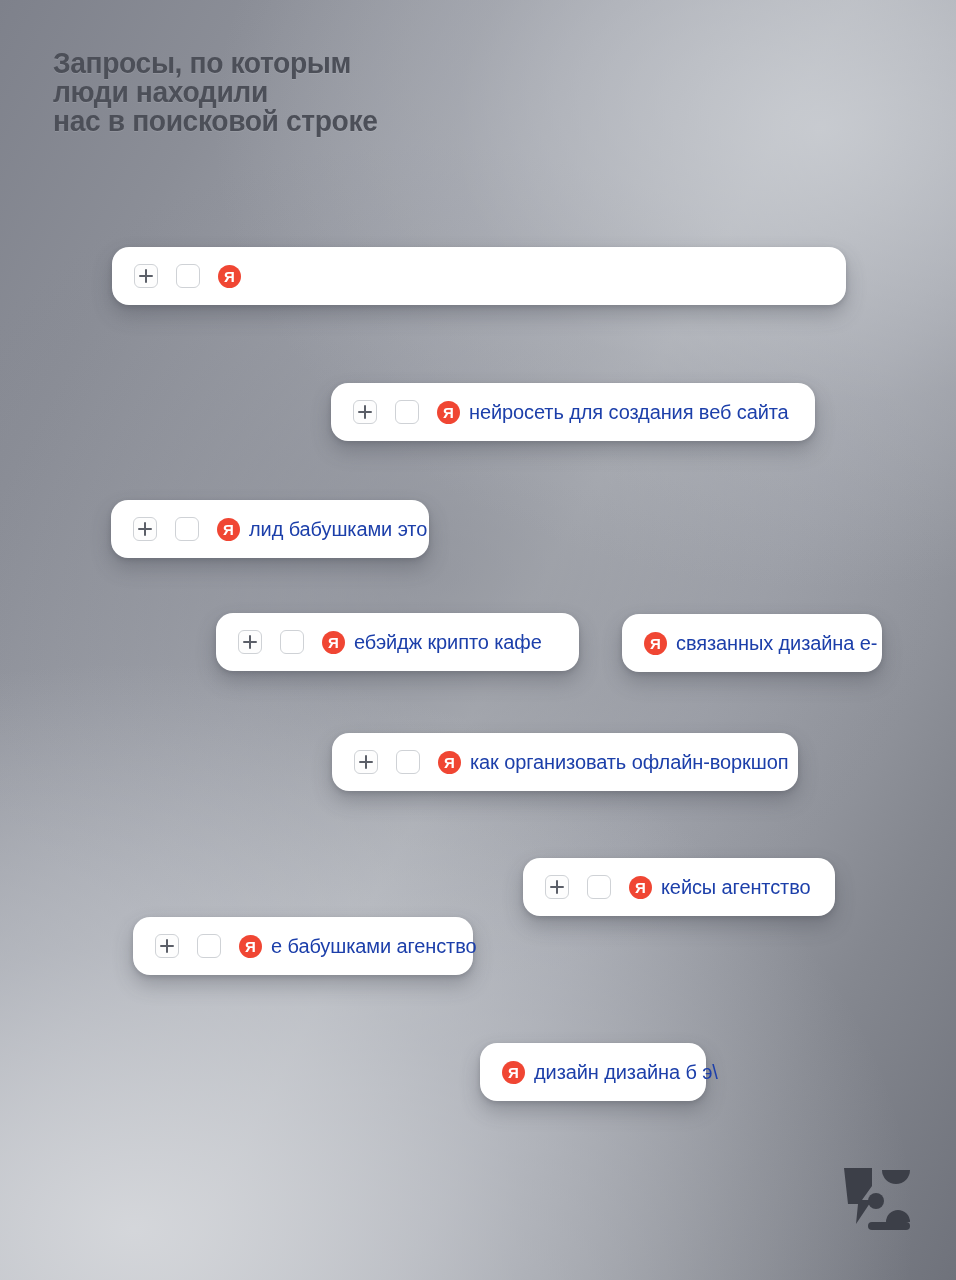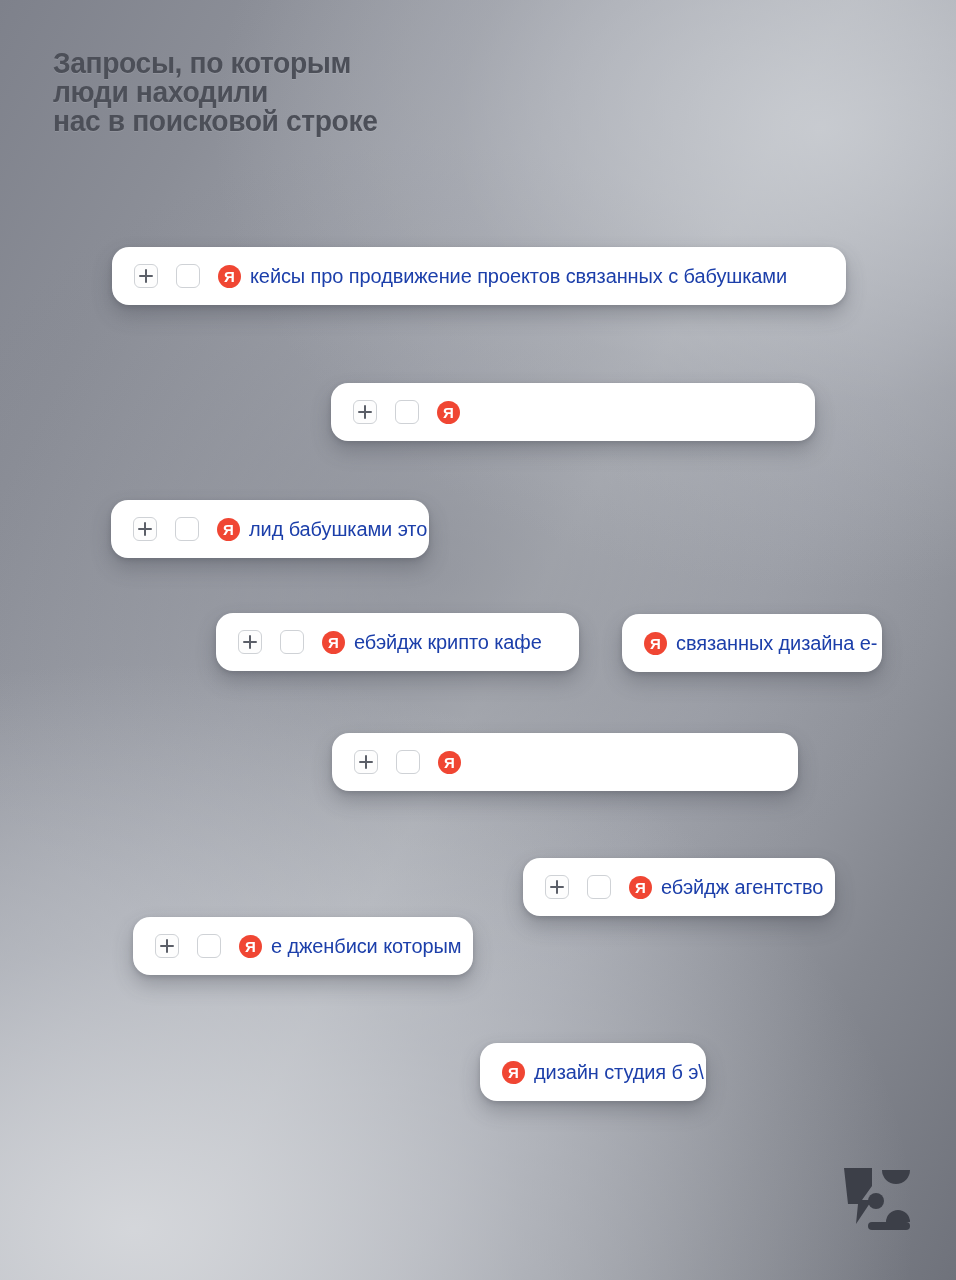--- a/index.html
+++ b/index.html
@@ -158,26 +158,26 @@
 
   <h1 class="headline">Запросы, по которым
 люди находили
 нас в поисковой строке</h1>
 
   <div id="chip-layer">
       <div class="chip" style="left: 112px; top: 247px; width: 734px;">
         <span class="plus-box"></span>
         <span class="check-box"></span>
         <span class="ya-logo">Я</span>
-        <span class="chip-text">кейсы про продвижение проектов связанных с бабушками</span>
       </div>
       <div class="chip" style="left: 331px; top: 383px; width: 484px;">
         <span class="plus-box"></span>
         <span class="check-box"></span>
         <span class="ya-logo">Я</span>
+        <span class="chip-text">нейросеть для создания веб сайта</span>
       </div>
       <div class="chip" style="left: 111px; top: 500px; width: 318px;">
         <span class="plus-box"></span>
         <span class="check-box"></span>
         <span class="ya-logo">Я</span>
         <span class="chip-text">лид бабушками это</span>
       </div>
       <div class="chip" style="left: 216px; top: 613px; width: 363px;">
         <span class="plus-box"></span>
         <span class="check-box"></span>
@@ -185,36 +185,37 @@
         <span class="chip-text">ебэйдж крипто кафе</span>
       </div>
       <div class="chip" style="left: 622px; top: 614px; width: 260px;">
         <span class="ya-logo">Я</span>
         <span class="chip-text">связанных дизайна е-</span>
       </div>
       <div class="chip" style="left: 332px; top: 733px; width: 466px;">
         <span class="plus-box"></span>
         <span class="check-box"></span>
         <span class="ya-logo">Я</span>
+        <span class="chip-text">как организовать офлайн-воркшоп</span>
       </div>
       <div class="chip" style="left: 523px; top: 858px; width: 312px;">
         <span class="plus-box"></span>
         <span class="check-box"></span>
         <span class="ya-logo">Я</span>
-        <span class="chip-text">ебэйдж агентство</span>
+        <span class="chip-text">кейсы агентство</span>
       </div>
       <div class="chip" style="left: 133px; top: 917px; width: 340px;">
         <span class="plus-box"></span>
         <span class="check-box"></span>
         <span class="ya-logo">Я</span>
-        <span class="chip-text">е дженбиси которым</span>
+        <span class="chip-text">е бабушками агенство</span>
       </div>
       <div class="chip" style="left: 480px; top: 1043px; width: 226px;">
         <span class="ya-logo">Я</span>
-        <span class="chip-text">дизайн студия б э\</span>
+        <span class="chip-text">дизайн дизайна б э\</span>
       </div>
     </div>
 
   <div class="logo-mark">
     <svg viewBox="0 0 70 72" xmlns="http://www.w3.org/2000/svg" aria-hidden="true">
       <g fill="#3c3f48">
         <path d="M2 2 H30 V20 L20 34 L30 34 L14 58 L16 38 L6 38 Z"></path>
         <path d="M40 2 H68 V2 A14 14 0 0 1 40 2 Z" transform="translate(0,2)"></path>
         <circle cx="34" cy="35" r="8"></circle>
         <path d="M44 56 A12 12 0 0 1 68 56 Z"></path>

